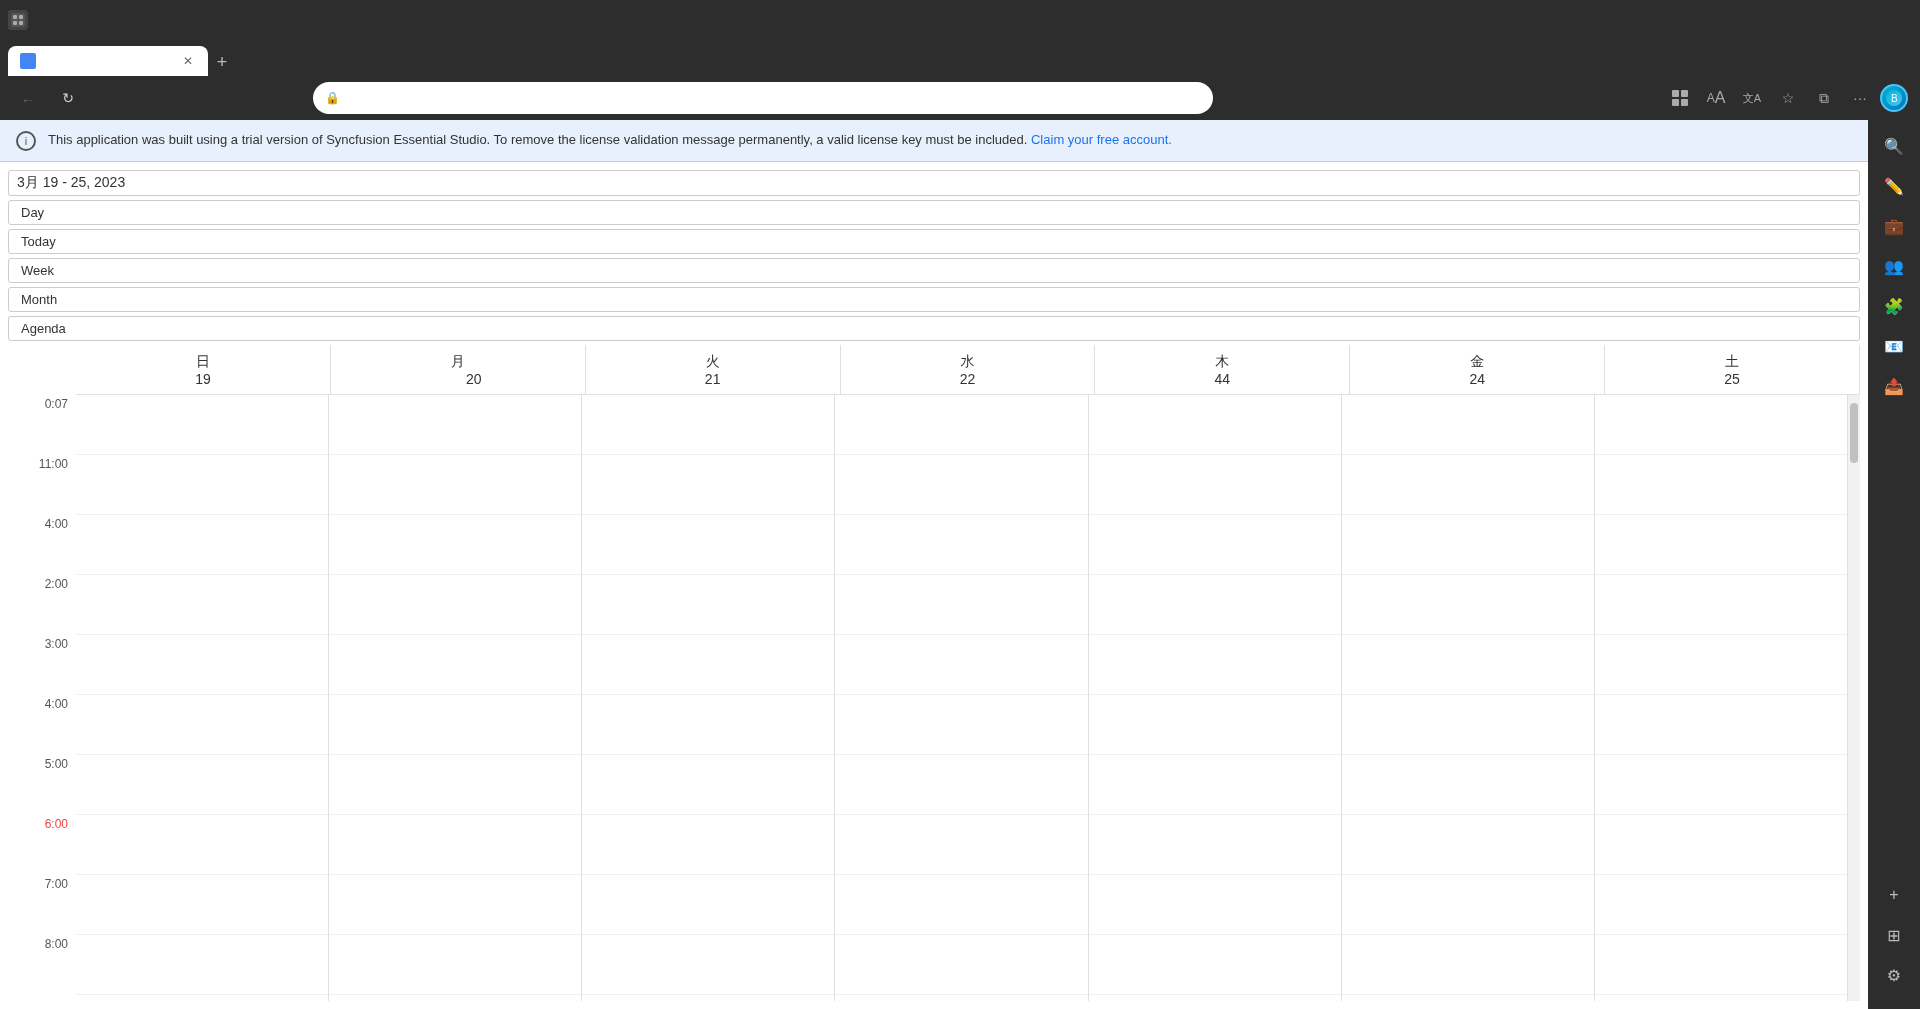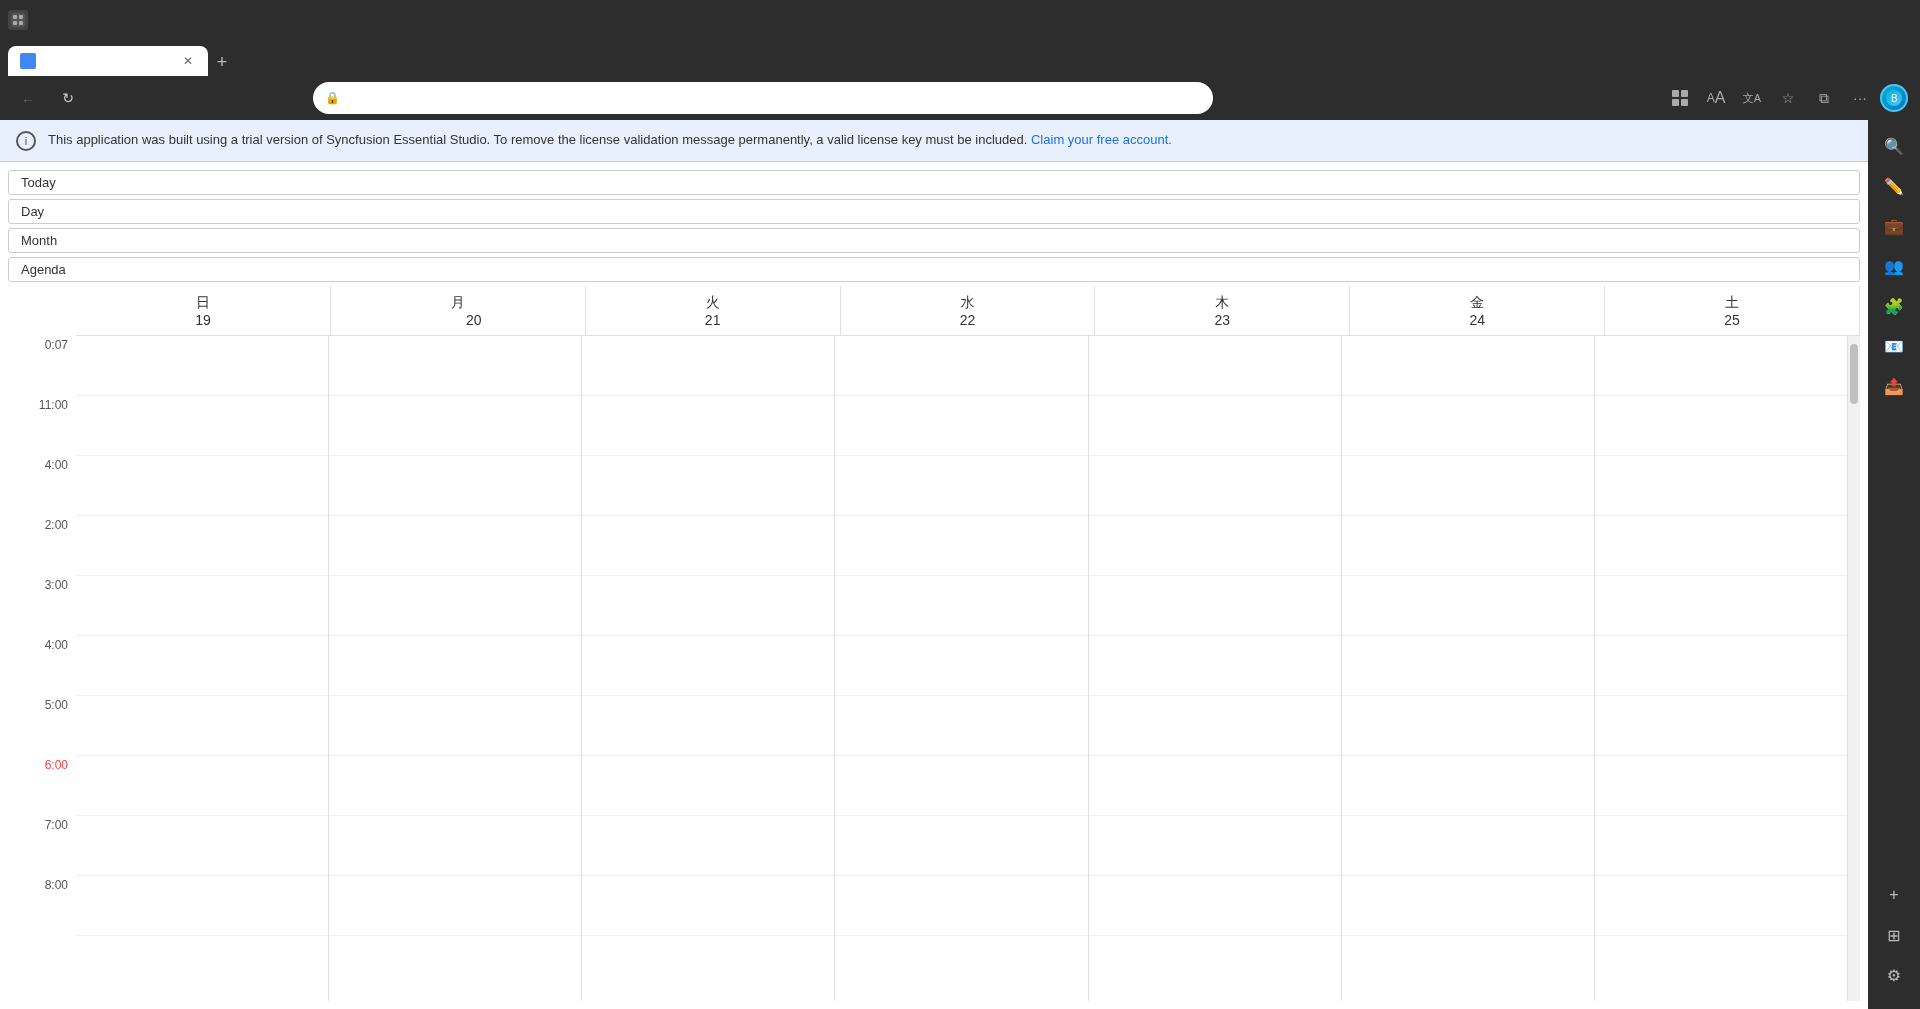--- a/index.html
+++ b/index.html
@@ -137,23 +137,25 @@
     <div class="notice-banner">
       <div class="notice-icon">i</div>
       <div class="notice-text">
         <span>This application was built using a trial version of Syncfusion Essential Studio. To remove the license validation message permanently, a valid license key must be included. </span><a class="notice-link">Claim your free account.</a>
       </div>
     </div>
 
     <div class="scheduler-container">
 
       <div class="scheduler-header">
+        <div class="date-range">3月 19 - 25, 2023</div>
         <div class="view-buttons" id="view-buttons-container">
+            <button class="view-btn">Day</button>
             <button class="view-btn">Today</button>
-            <button class="view-btn">Day</button>
+            <button class="view-btn">Week</button>
             <button class="view-btn">Month</button>
             <button class="view-btn">Agenda</button>
           </div>
       </div>
 
       <div class="calendar-area">
         <div class="days-header" style="display:flex; margin-left:68px;" id="days-header-container">
             <div style="flex: 1 1 0%; display: flex; flex-direction: column; align-items: center; justify-content: center; border-right: 1px solid rgb(224, 224, 224); height: 50px;">
               <span style="font-size:14px;color:#333;">日</span>
               <span style="font-size:14px;color:#333;">19</span>
@@ -165,21 +167,21 @@
             <div style="flex: 1 1 0%; display: flex; flex-direction: column; align-items: center; justify-content: center; border-right: 1px solid rgb(224, 224, 224); height: 50px;">
               <span style="font-size:14px;color:#333;">火</span>
               <span style="font-size:14px;color:#333;">21</span>
             </div>
             <div style="flex: 1 1 0%; display: flex; flex-direction: column; align-items: center; justify-content: center; border-right: 1px solid rgb(224, 224, 224); height: 50px;">
               <span style="font-size:14px;color:#333;">水</span>
               <span style="font-size:14px;color:#333;">22</span>
             </div>
             <div style="flex: 1 1 0%; display: flex; flex-direction: column; align-items: center; justify-content: center; border-right: 1px solid rgb(224, 224, 224); height: 50px;">
               <span style="font-size:14px;color:#333;">木</span>
-              <span style="font-size:14px;color:#333;">23</span>
+              <span style="font-size:14px;color:#333;">44</span>
             </div>
             <div style="flex: 1 1 0%; display: flex; flex-direction: column; align-items: center; justify-content: center; border-right: 1px solid rgb(224, 224, 224); height: 50px;">
               <span style="font-size:14px;color:#333;">金</span>
               <span style="font-size:14px;color:#333;">24</span>
             </div>
             <div style="flex: 1 1 0%; display: flex; flex-direction: column; align-items: center; justify-content: center; border-right: 1px solid rgb(224, 224, 224); height: 50px;">
               <span style="font-size:14px;color:#333;">土</span>
               <span style="font-size:14px;color:#333;">25</span>
             </div>
           </div>

